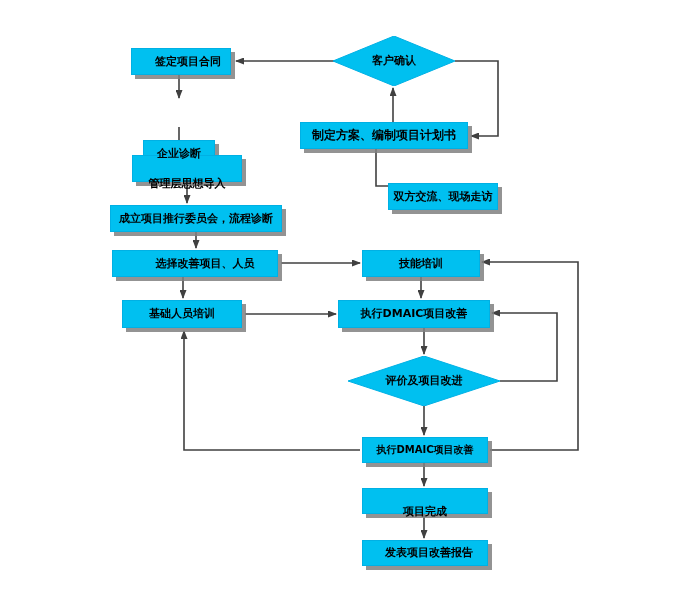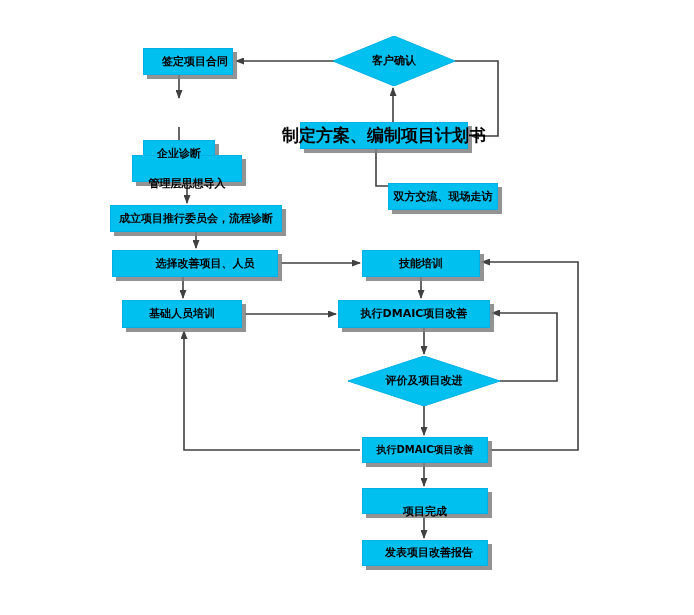--- a/index.html
+++ b/index.html
@@ -87,33 +87,33 @@
         <polyline points="490,450 578,450 578,262 482,262" fill="none" stroke="#404040" stroke-width="1.6" stroke-linejoin="miter" marker-end="url(#arrowhead)"></polyline>
         <polyline points="360,450 184,450 184,331" fill="none" stroke="#404040" stroke-width="1.6" stroke-linejoin="miter" marker-end="url(#arrowhead)"></polyline>
         <polyline points="424,463 424,486" fill="none" stroke="#404040" stroke-width="1.6" stroke-linejoin="miter" marker-end="url(#arrowhead)"></polyline>
         <polyline points="424,514 424,538" fill="none" stroke="#404040" stroke-width="1.6" stroke-linejoin="miter" marker-end="url(#arrowhead)"></polyline>
         <polyline points="393,122 393,88" fill="none" stroke="#404040" stroke-width="1.6" stroke-linejoin="miter" marker-end="url(#arrowhead)"></polyline>
         <polyline points="455,61 498,61 498,136 471,136" fill="none" stroke="#404040" stroke-width="1.6" stroke-linejoin="miter" marker-end="url(#arrowhead)"></polyline>
         <polyline points="388,186 376,186 376,149" fill="none" stroke="#404040" stroke-width="1.6" stroke-linejoin="miter"></polyline>
       </g>
   </svg>
   <div id="node-layer">
-      <div class="node box" style="left: 143px; top: 48px; width: 90px; height: 27px; font-size: 11px; background: rgb(0, 192, 240); border-color: rgb(0, 176, 228); padding-left: 14px;">
+      <div class="node box" style="left: 131px; top: 48px; width: 100px; height: 27px; font-size: 11px; background: rgb(0, 192, 240); border-color: rgb(0, 176, 228); padding-left: 14px;">
         <span class="diamond-label" style="color: rgb(0, 0, 0);">签定项目合同</span>
       </div>
       <div class="node diamond" style="left: 333px; top: 36px; width: 122px; height: 50px; font-size: 11px;">
         <svg class="diamond-shape" viewBox="0 0 122 50" preserveAspectRatio="none">
           <polygon points="61,0 122,25 61,50 0,25" fill="#00c0f0" stroke="#00b0e4" stroke-width="1"></polygon>
         </svg>
         <span class="diamond-label" style="color: rgb(0, 0, 0);">客户确认</span>
       </div>
       <div class="node box" style="left: 143px; top: 100px; width: 72px; height: 27px; font-size: 11px; background: rgb(0, 192, 240); border-color: rgb(0, 176, 228); margin-top: 40px;">
         <span class="diamond-label" style="color: rgb(0, 0, 0);">企业诊断</span>
       </div>
-      <div class="node box" style="left: 300px; top: 122px; width: 168px; height: 27px; font-size: 17px; background: rgb(0, 192, 240); border-color: rgb(0, 176, 228);">
+      <div class="node box" style="left: 300px; top: 122px; width: 168px; height: 27px; font-size: 12px; background: rgb(0, 192, 240); border-color: rgb(0, 176, 228);">
         <span class="diamond-label" style="color: rgb(0, 0, 0);">制定方案、编制项目计划书</span>
       </div>
       <div class="node box" style="left: 132px; top: 155px; width: 110px; height: 27px; font-size: 11px; background: rgb(0, 192, 240); border-color: rgb(0, 176, 228);">
         <span class="diamond-label" style="color: rgb(0, 0, 0); margin-top: 30px;">管理层思想导入</span>
       </div>
       <div class="node box" style="left: 388px; top: 183px; width: 110px; height: 27px; font-size: 11px; background: rgb(0, 192, 240); border-color: rgb(0, 176, 228);">
         <span class="diamond-label" style="color: rgb(0, 0, 0);">双方交流、现场走访</span>
       </div>
       <div class="node box" style="left: 110px; top: 205px; width: 172px; height: 27px; font-size: 11px; background: rgb(0, 192, 240); border-color: rgb(0, 176, 228);">
         <span class="diamond-label" style="color: rgb(0, 0, 0);">成立项目推行委员会，流程诊断</span>

